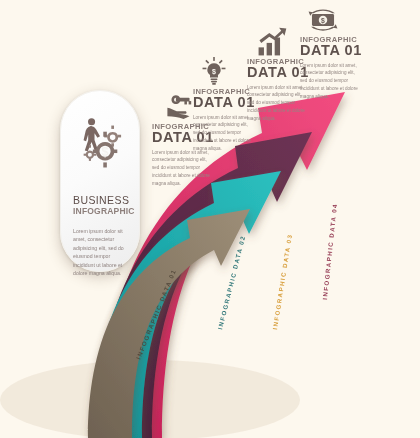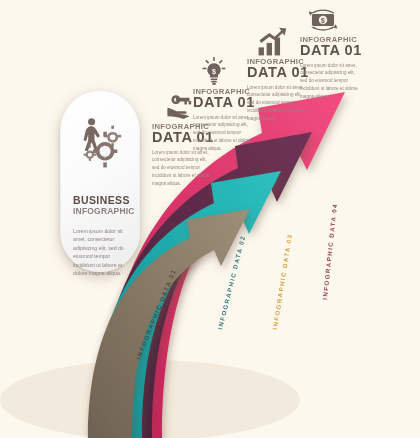--- a/index.html
+++ b/index.html
@@ -32,21 +32,21 @@
     z-index: 40;
     padding: 10px 8px;
     display: flex;
     flex-direction: column;
     align-items: center;
   }
   .biz-icon { width: 54px; height: 54px; margin-top: 14px; opacity:.92; }
   .biz-title {
     margin-top: 26px;
     font-size: 10.5px;
-    font-weight: bold;
+    font-weight: normal;
     letter-spacing: .4px;
     color: #5d4d49;
     line-height: 1.05;
     text-align: left;
     width: 100%;
     padding-left: 4px;
   }
   .biz-sub {
     font-size: 8.5px;
     font-weight: bold;

